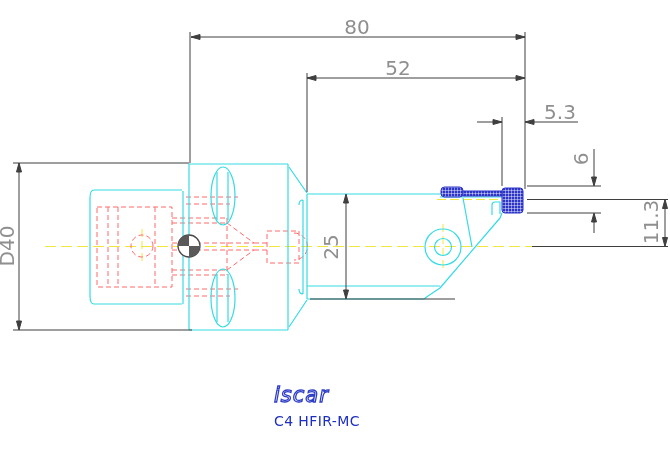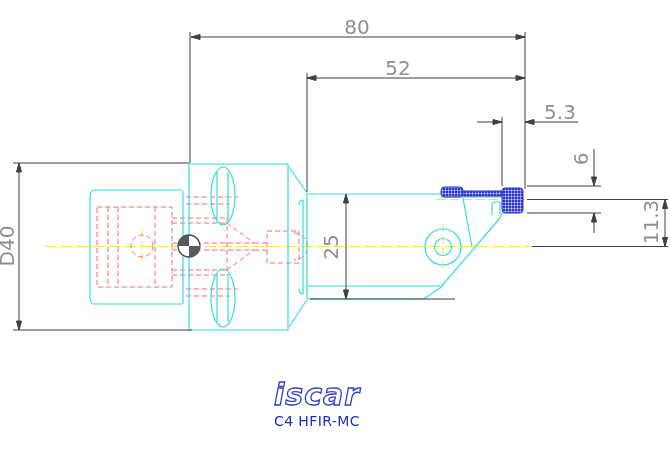--- a/index.html
+++ b/index.html
@@ -6,22 +6,22 @@
     --bg:#ffffff; --dim-line:#3f3f3f; --dim-text:#8f8f8f;
     --cyan:#35dbe4; --red:#ff6a6a; --yellow:#f2e63c;
     --insert-blue:#2d35c8; --logo-blue:#2f3ec6; --model-blue:#1d2ec2;
   }
   html,body{margin:0;padding:0;background:#e8e8e8;font-family:"DejaVu Sans",sans-serif;}
   .sheet{position:relative;width:670px;height:460px;background:var(--bg);overflow:hidden;}
   svg{position:absolute;left:0;top:0;}
   svg text{font-family:"DejaVu Sans",sans-serif;fill:var(--dim-text);font-size:20px;}
   .logo{position:absolute;left:274px;top:378px;width:120px;text-align:left;}
   .brand{
-    font-family:"DejaVu Sans",sans-serif;font-weight:bold;font-style:italic;
-    font-size:30px;line-height:34px;letter-spacing:1px;color:transparent;
+    font-family:"DejaVu Sans",sans-serif;font-weight:normal;font-style:italic;
+    font-size:21px;line-height:34px;letter-spacing:1px;color:transparent;
     -webkit-text-stroke:1.3px var(--logo-blue);
   }
   .model{
     font-family:"DejaVu Sans",sans-serif;font-weight:normal;font-size:14px;
     color:var(--model-blue);letter-spacing:0.4px;margin-top:1px;
   }
 </style>
 </head>
 <body>
 

